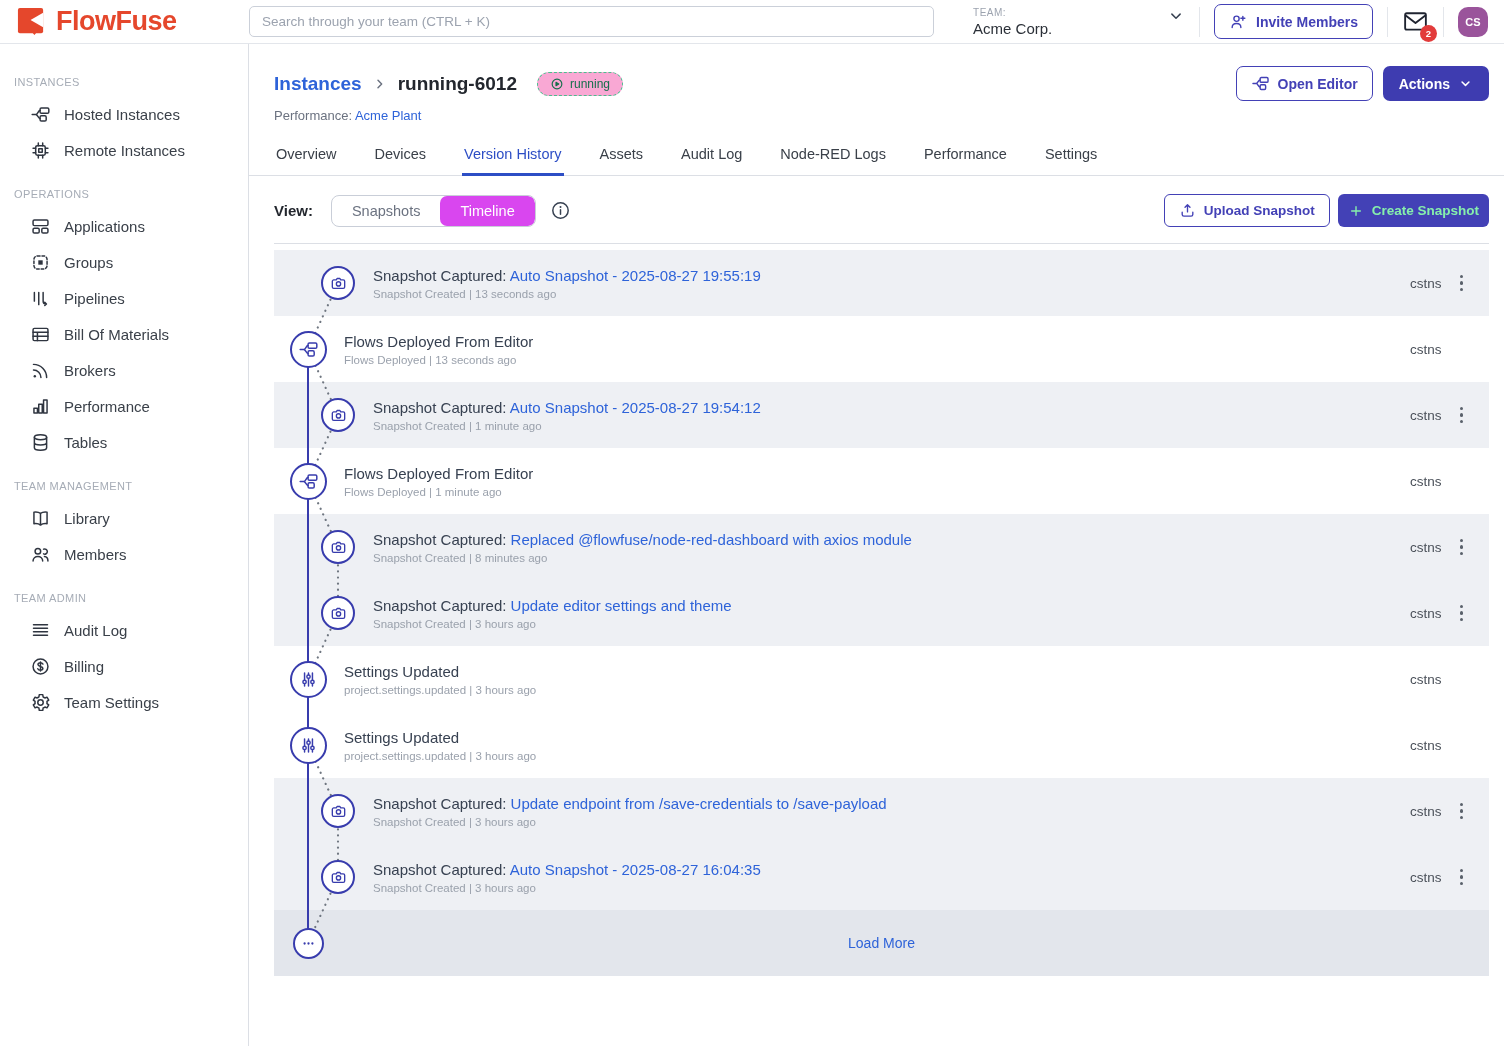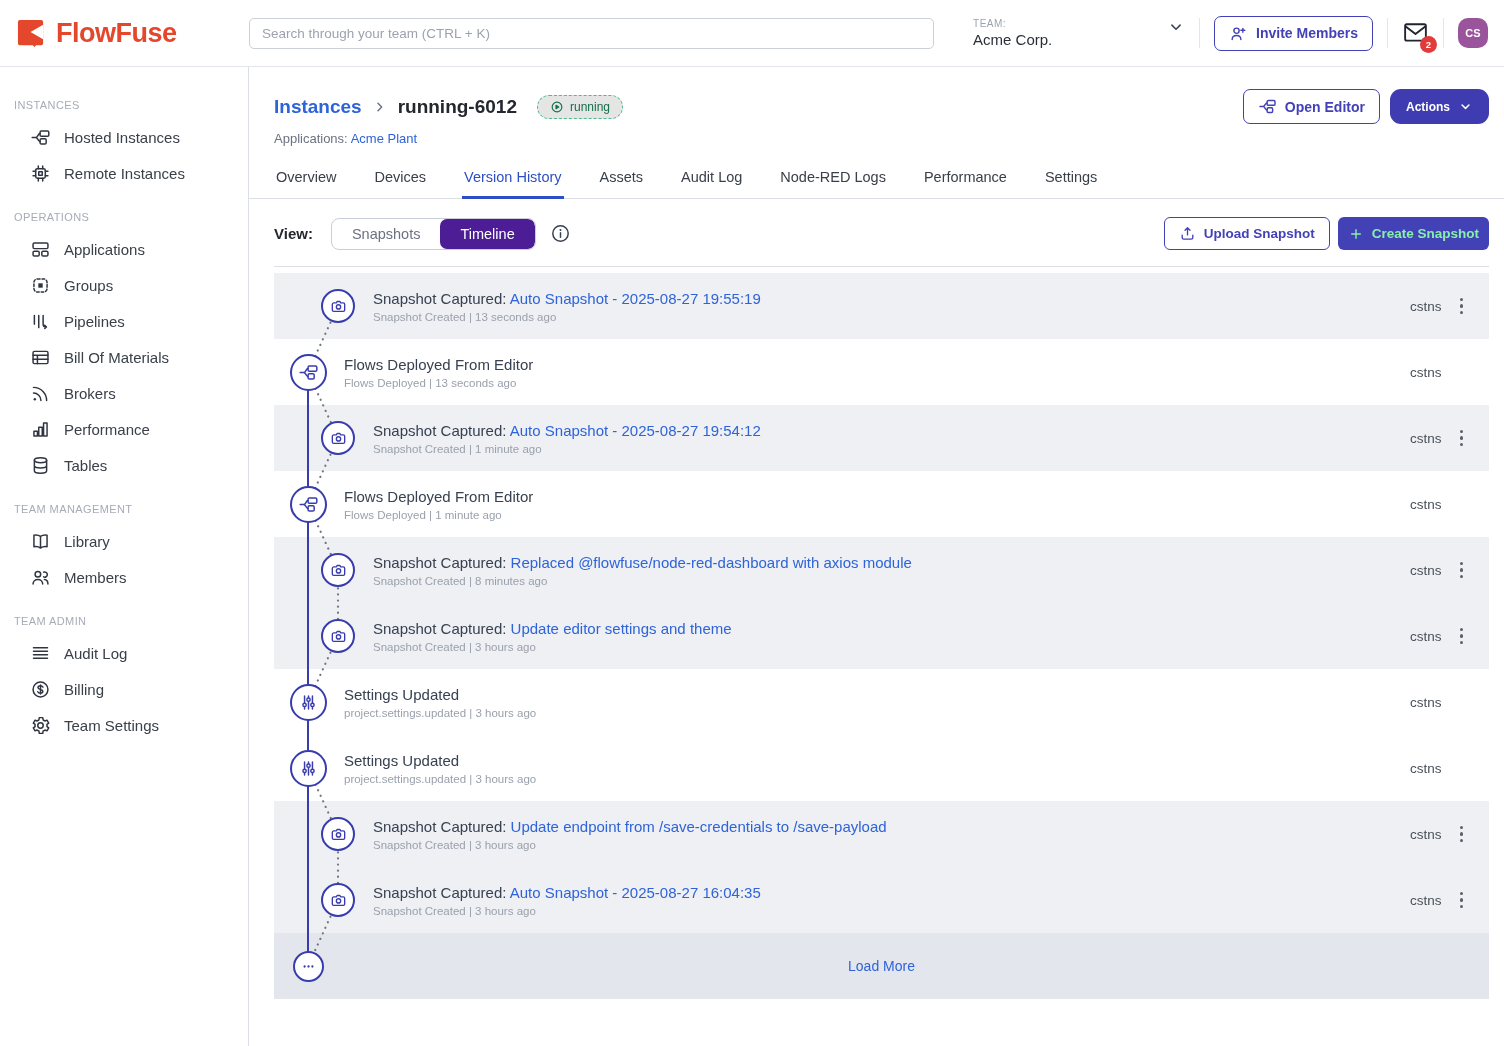--- a/index.html
+++ b/index.html
@@ -1,40 +1,40 @@
 <!DOCTYPE html>
 <html style="--brand-red: #E5472C; --primary: #4341B6; --accent-blue: #2D4EC5; --link-blue: #2E63D9; --timeline-indigo: #383CAD; --row-gray: #EEF0F4; --loadmore-gray: #E3E6EC; --status-green-bg: #A6E9CA; --status-green-text: #156F4B; --badge-red: #E23B3B; --avatar-purple: #9A549B;"><head>
 <meta charset="utf-8">
 <style>
   * { margin:0; padding:0; box-sizing:border-box; }
   html,body { width:1504px; height:1046px; overflow:hidden; background:#fff;
     font-family:"Liberation Sans","DejaVu Sans",sans-serif; color:#33383F; }
   .app { display:flex; flex-direction:column; height:100%; }
 
   
-  .topbar { height:67px; flex:none; display:flex; align-items:center; padding:0 16px;
+  .topbar { height:44px; flex:none; display:flex; align-items:center; padding:0 16px;
     border-bottom:1px solid #E3E6EB; background:#fff; }
   .logo-wrap { width:233px; flex:none; display:flex; align-items:center; gap:9px; cursor:pointer; }
   .logo-text { font-size:27px; font-weight:700; color:#E5472C; letter-spacing:-0.5px; }
   .search-input { width:685px; height:31px; border:1px solid #CBD0D9; border-radius:5px;
     padding:0 12px; font-size:13.5px; color:#374151; outline:none; background:#fff;
     font-family:"Liberation Sans","DejaVu Sans",sans-serif; }
   .search-input::placeholder { color:#9CA3AF; }
   .top-right { margin-left:auto; display:flex; align-items:center; gap:14px; }
   .team-select { display:flex; align-items:flex-start; width:212px; cursor:pointer; }
   .team-texts { display:flex; flex-direction:column; gap:2px; }
   .team-label { font-size:10px; color:#9CA3AF; letter-spacing:.5px; }
   .team-name { font-size:15px; color:#2B3038; }
   .team-select .chev { margin-left:auto; color:#374151; }
   .vdiv { width:1px; height:30px; background:#E3E6EB; }
   .btn { display:inline-flex; align-items:center; gap:8px; cursor:pointer; border:none;
     font-family:inherit; font-weight:700; border-radius:7px; white-space:nowrap; }
   .btn-outline { background:#fff; border:1.5px solid var(--primary); color:var(--primary);
     font-size:14px; padding:7px 14px; }
-  .btn-solid { background:var(--primary); color:#fff; font-size:12px; padding:8px 16px;border-radius:11px; }
+  .btn-solid { background:var(--primary); color:#fff; font-size:14px; padding:8px 16px; }
   .mail-wrap { position:relative; width:27px; height:24px; cursor:pointer; color:#1F2430; }
   .mail-badge { position:absolute; right:-8px; bottom:-8px; min-width:17px; height:17px;
     border-radius:50%; background:#E23B3B; color:#fff; font-size:9.5px; font-weight:700;
     display:flex; align-items:center; justify-content:center; }
   .avatar { width:30px; height:30px; border-radius:10px; background:#9A549B; color:#fff;
     font-size:11px; font-weight:700; display:flex; align-items:center; justify-content:center; cursor:pointer; }
 
   
   .body { flex:1; display:flex; min-height:0; }
   .sidebar { width:249px; flex:none; border-right:1px solid #DCDFE5; padding-top:12px; background:#fff; }
@@ -44,40 +44,40 @@
   .nav-item .icon { width:21px; height:21px; color:#2F3540; flex:none; display:flex; }
   .nav-item .icon svg { width:100%; height:100%; }
 
   main { flex:1; min-width:0; }
   .page-head { padding:22px 15px 0 25px; }
   .crumb-row { display:flex; align-items:center; gap:10px; }
   .crumb-link { font-size:19px; font-weight:700; color:#2E63D9; cursor:pointer; }
   .crumb-sep { color:#6B7280; display:flex; }
   .instance-name { font-size:19px; font-weight:700; color:#23272E; }
   .status-badge { margin-left:10px; display:inline-flex; align-items:center; gap:6px;
-    background:#e5e5e5; border:1px dashed #4CBE8E; color:#156F4B; font-size:12px;
+    background:#f9a8d4; border:1px dashed #4CBE8E; color:#156F4B; font-size:12px;
     padding:4px 12px; border-radius:999px; }
   .head-buttons { margin-left:auto; display:flex; gap:10px; }
   .app-line { margin-top:7px; font-size:13px; color:#6B7280; }
   .app-line a { color:#2E63D9; text-decoration:none; cursor:pointer; }
 
   .tabs { margin-top:14px; padding:0 32px 0 25px; border-bottom:1px solid #DCDFE5;
     display:flex; gap:34px; }
   .tab { padding:9px 2px 11px; font-size:14.5px; color:#3A4049; cursor:pointer;
     border-bottom:3px solid transparent; margin-bottom:-1px; }
   .tab.active { color:#2D4EC5; border-bottom-color:#2D4EC5; }
 
   .toolbar { margin:0 15px 0 25px; padding:18px 0 16px; display:flex; align-items:center;
     border-bottom:1px solid #DCDFE5; }
   .view-label { font-size:15px; font-weight:700; color:#23272E; }
   .toggle-group { margin-left:18px; display:flex; border:1px solid #C9CED8; border-radius:8px;
     overflow:hidden; background:#fff; }
   .toggle-btn { padding:7px 20px; font-size:14.5px; color:#6B7280; background:transparent;
     border:none; cursor:pointer; font-family:inherit; }
-  .toggle-btn.active { background:#4c1d95; color:#fff; border-radius:7px; font-weight:400; }
+  .toggle-btn.active { background:#d946ef; color:#fff; border-radius:7px; font-weight:400; }
   .info-icon { margin-left:14px; color:#374151; display:flex; cursor:pointer; }
   .toolbar-right { margin-left:auto; display:flex; gap:8px; }
   .btn-sm-outline { background:#fff; border:1px solid var(--primary); color:var(--primary);
     font-size:13.5px; padding:7px 14px; border-radius:6px; }
   .btn-sm-solid { background:var(--primary); color:#86efac; font-size:13.5px; padding:7px 10px; border-radius:6px; }
 
   
   .timeline { margin:6px 15px 0 25px; position:relative; }
   .t-row { height:66px; display:flex; align-items:center; padding-right:24px; }
   .t-row.bg-gray { background:#EEF0F4; }
@@ -324,21 +324,21 @@
               <span>Actions</span>
               <span style="display:flex;">
                 <svg width="15" height="15" viewBox="0 0 24 24" fill="none" stroke="currentColor" stroke-width="2.4" stroke-linecap="round" stroke-linejoin="round">
                     <path d="M6.5 9.5 12 15l5.5-5.5"></path>
                   </svg>
               </span>
             </button>
           </div>
         </div>
         <div class="app-line">
-          <span>Applications:</span>
+          <span>Performance:</span>
           <a>Acme Plant</a>
         </div>
       </div>
 
       <div class="tabs" id="tabs">
           <div class="tab">Overview</div>
           <div class="tab">Devices</div>
           <div class="tab active">Version History</div>
           <div class="tab">Assets</div>
           <div class="tab">Audit Log</div>

